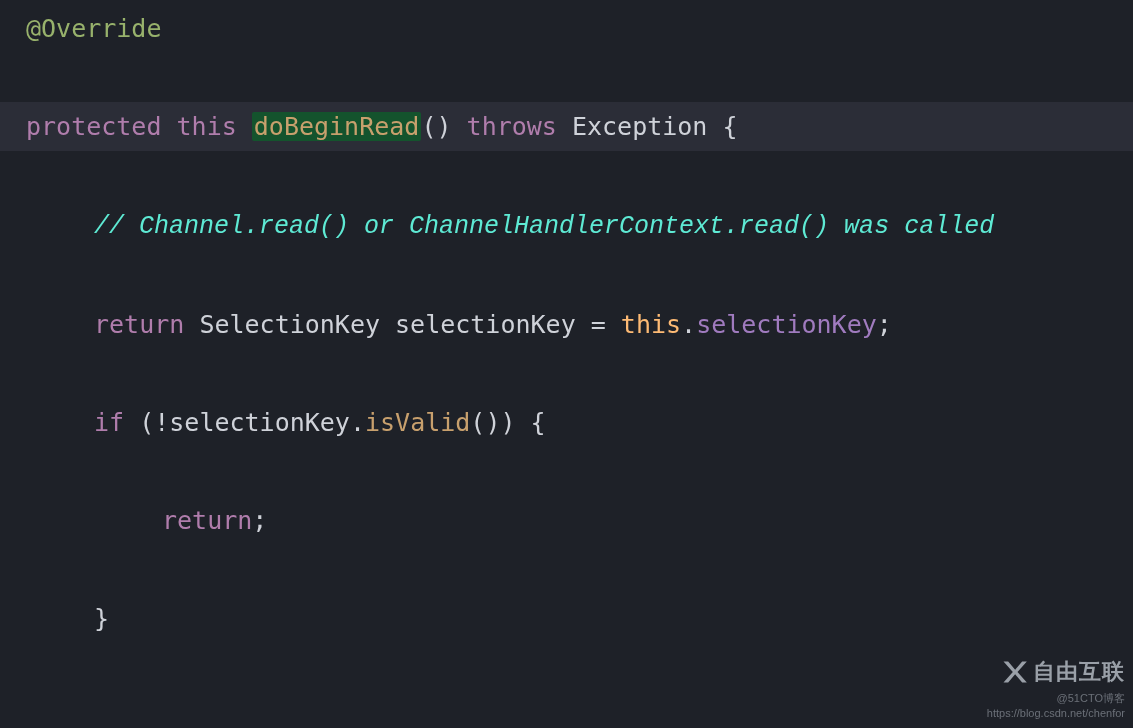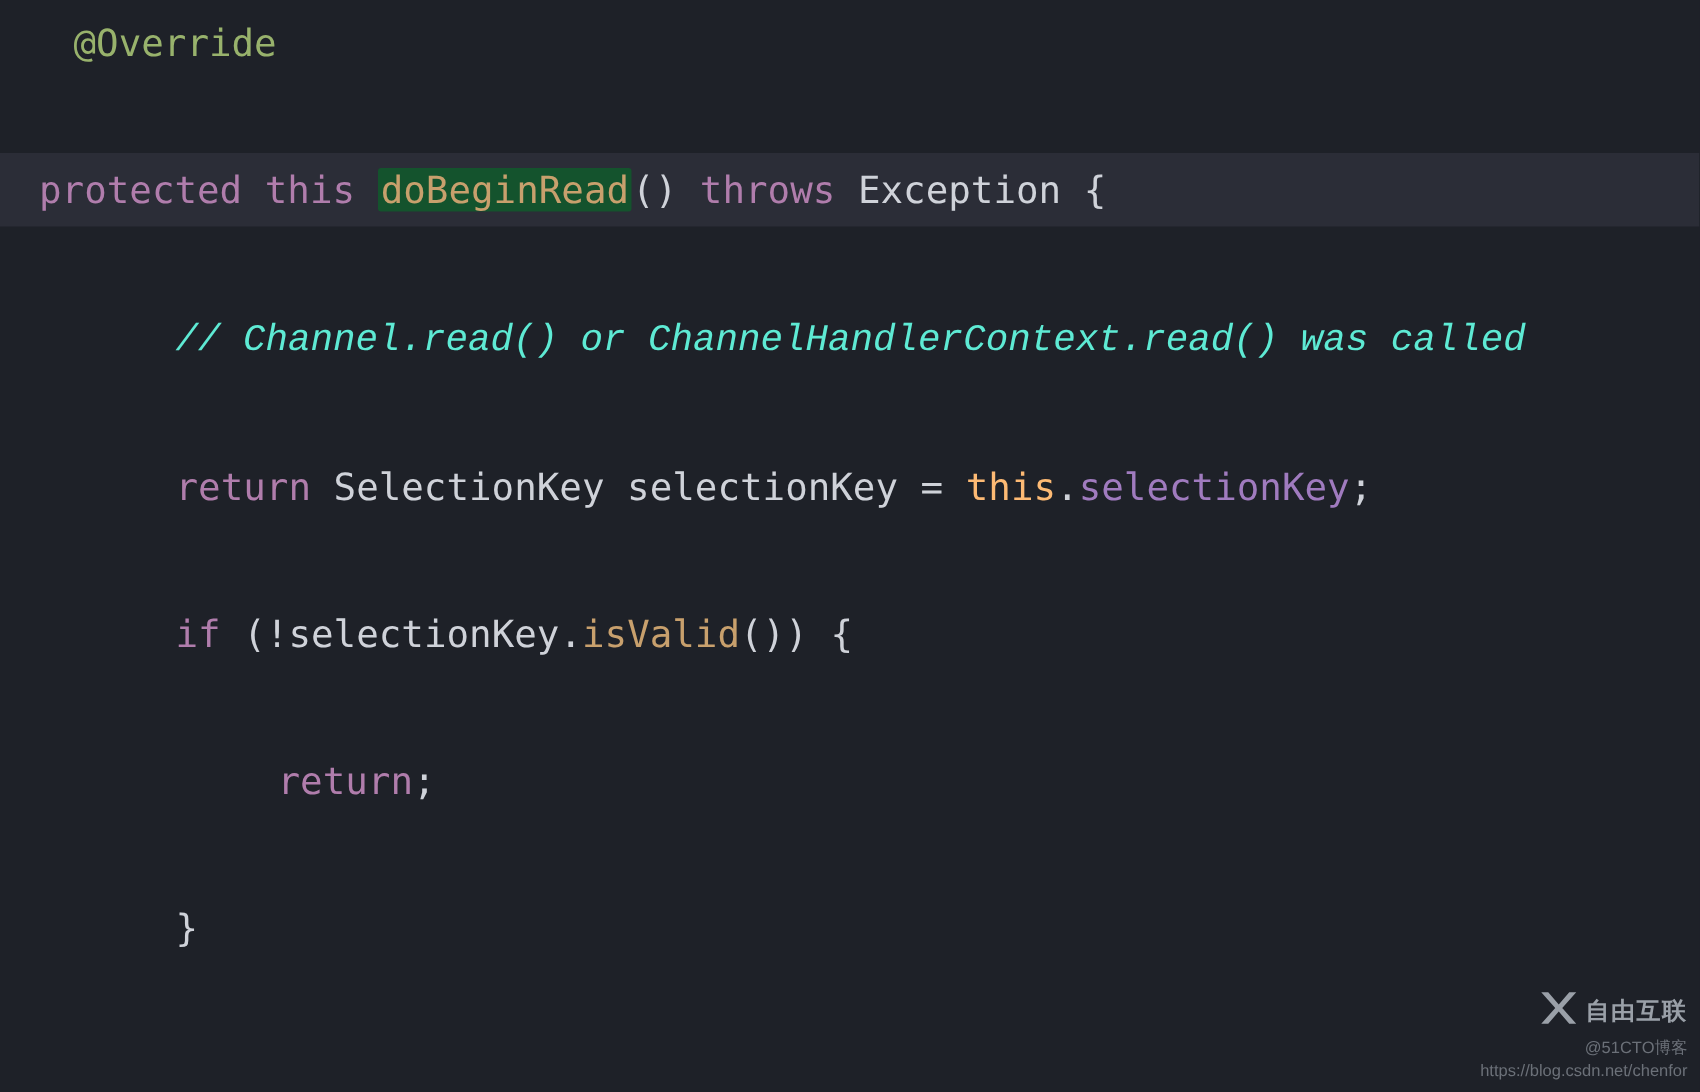--- a/index.html
+++ b/index.html
@@ -18,21 +18,21 @@
   pre {
     margin: 0;
     padding: 4px 0 0 0;
     white-space: pre;
     font-family: inherit;
   }
   .pad { display: inline-block; width: 26px; }
   .p2 { display: inline-block; width: 94px; }
   .p3 { display: inline-block; width: 162px; }
 
-  .line { display: block; margin-left: 23px; }
+  .line { display: block; }
   .hl { background: #2b2d37; display: block; }
 
   .tok-annotation { color: #98b26c; }      
   .tok-keyword    { color: #b07dac; }      
   .tok-method     { color: #c8a06d; }      
   .tok-method-sel { color: #c8a06d; background: #14532d; padding: 0 2px; border-radius: 2px;}
   .tok-type       { color: #cfd2d9; }
   .tok-ident      { color: #cfd2d9; }
   .tok-this       { color: #fdba74; }
   .tok-field      { color: #a07bbf; }      
@@ -47,21 +47,21 @@
     color: #7a7f88;
     font-size: 12px;
     text-align: right;
     pointer-events: none;
     line-height: 1.3;
   }
   .wm-logo {
     display: inline-flex;
     align-items: flex-end;
     gap: 5px;
-    font-size: 16px;
+    font-size: 22px;
     font-weight: 700;
     color: #9aa0a8;
     letter-spacing: 1px;
   }
   .wm-logo svg { width: 28px; height: 28px; }
   .wm-sub { font-size: 11px; color: #6b7078; margin-top: 13px; }
 </style>
 </head>
 <body>
 

